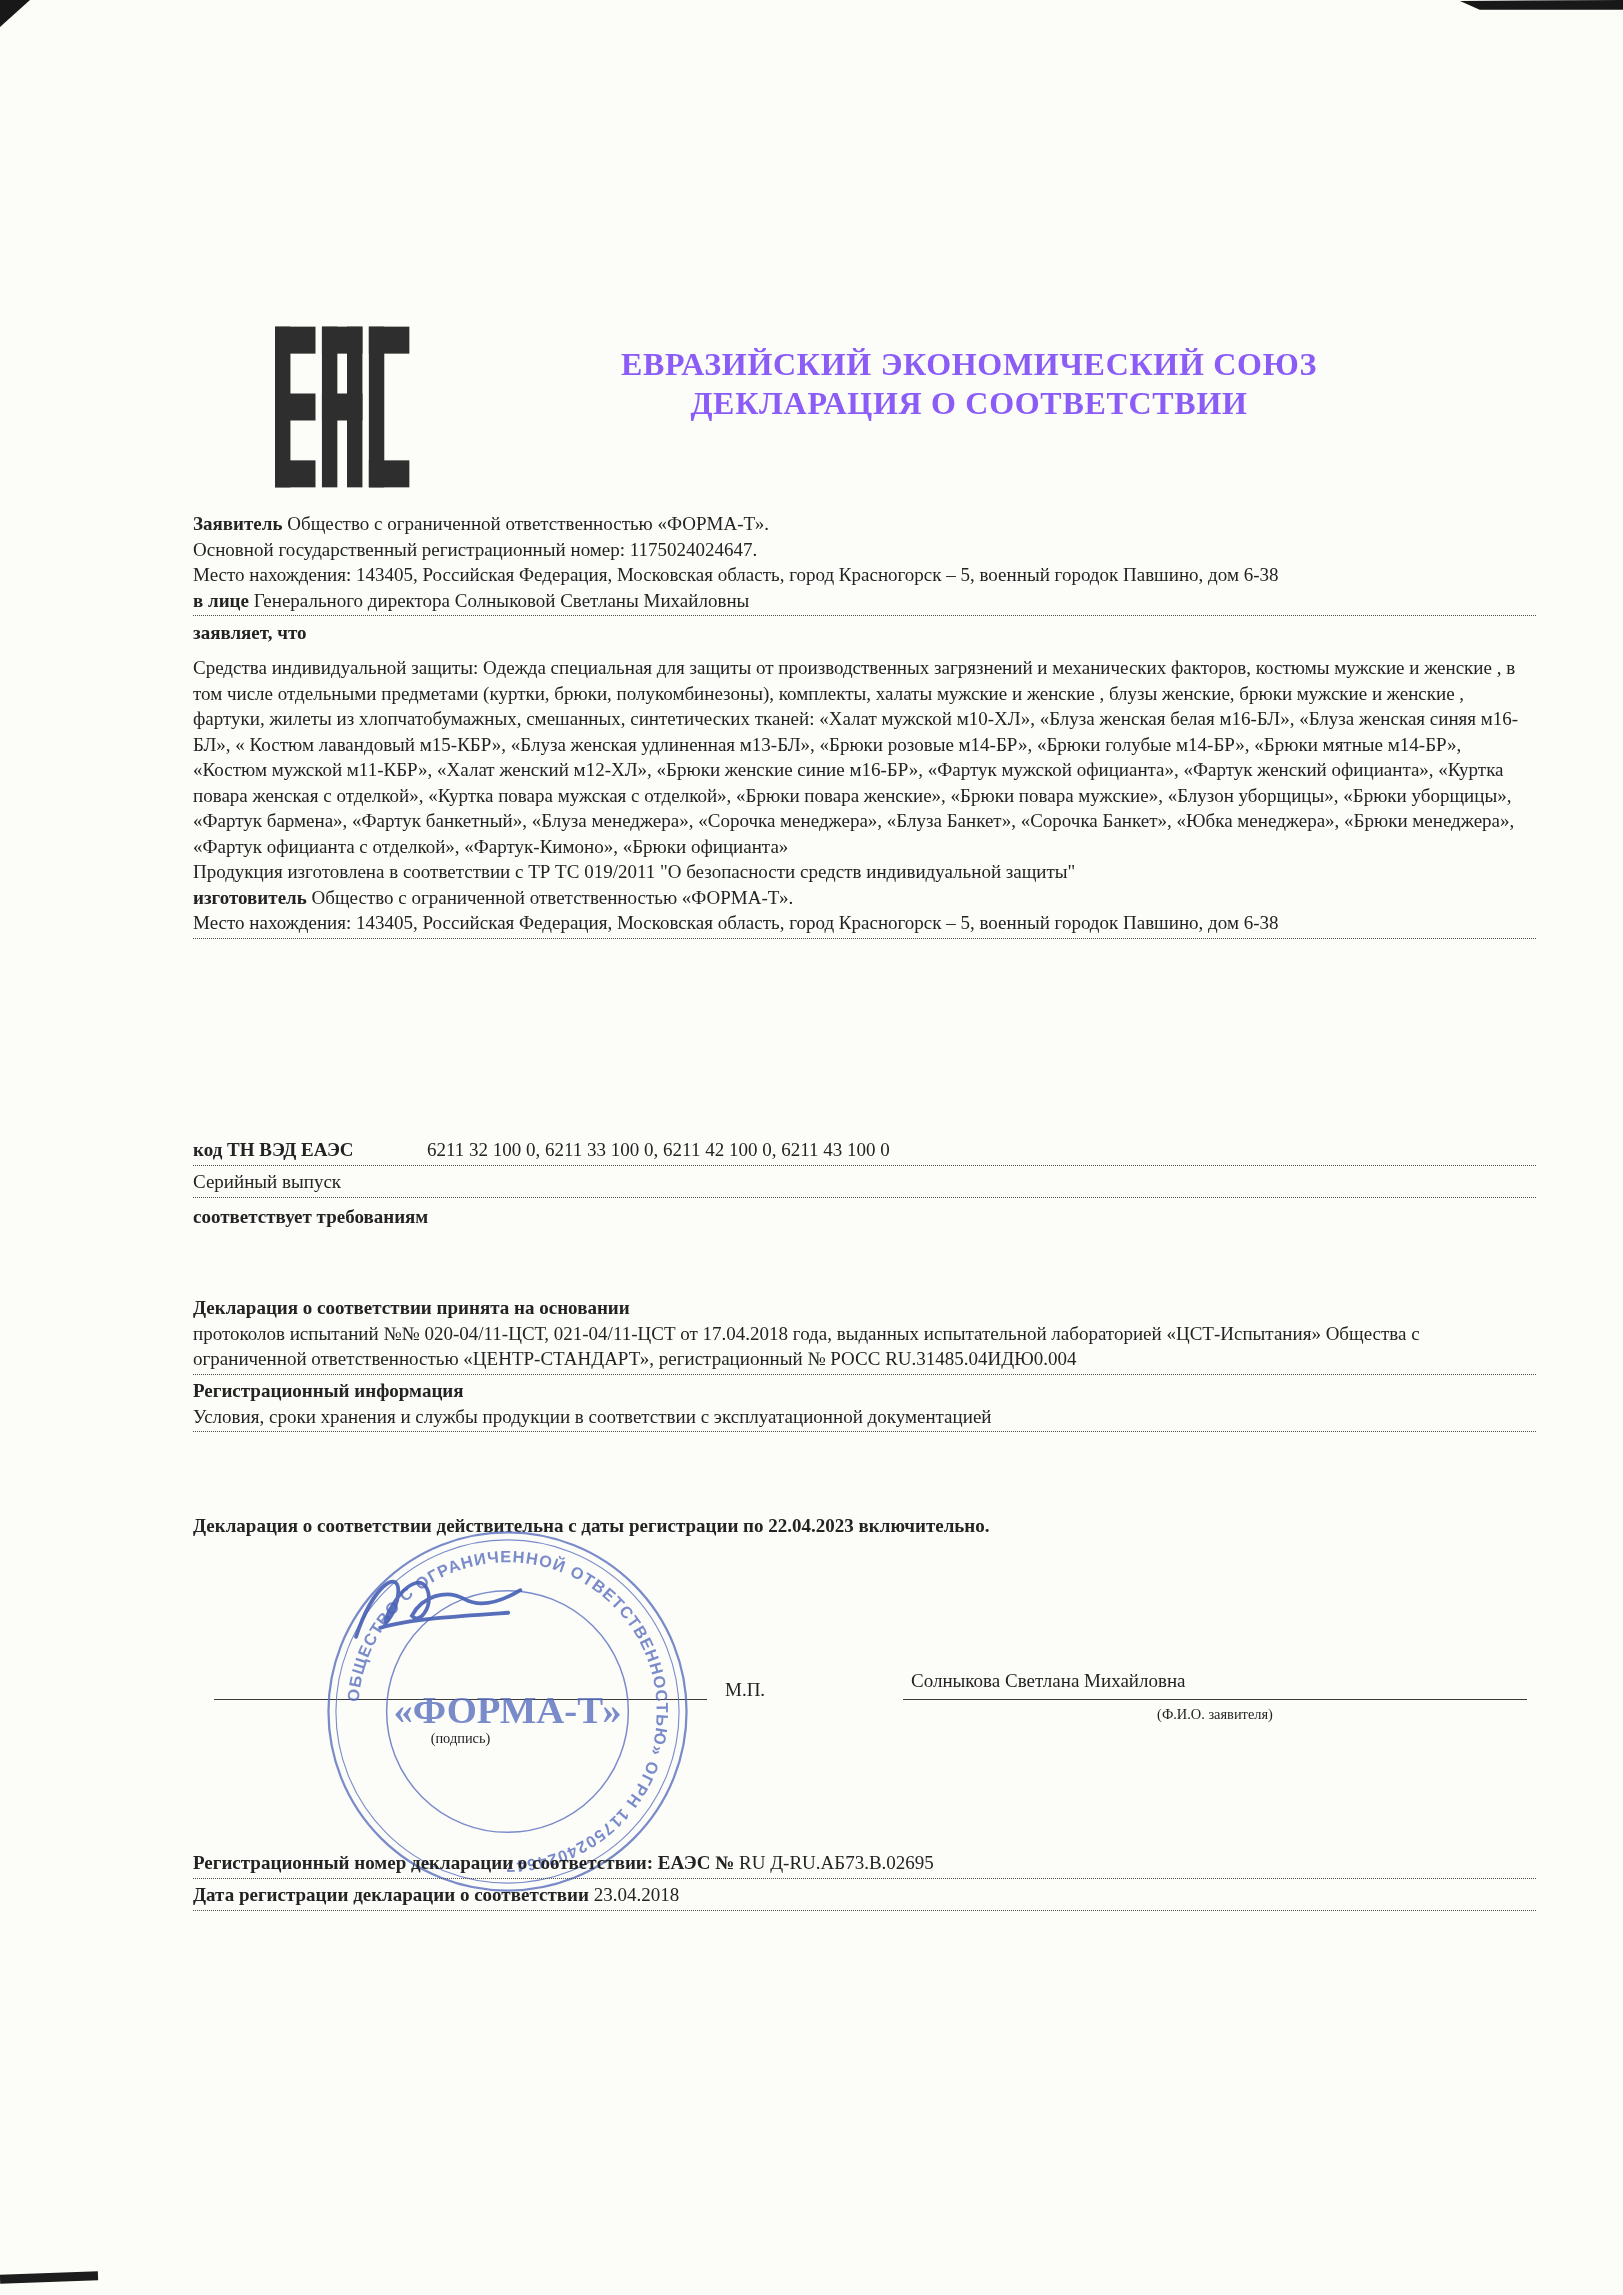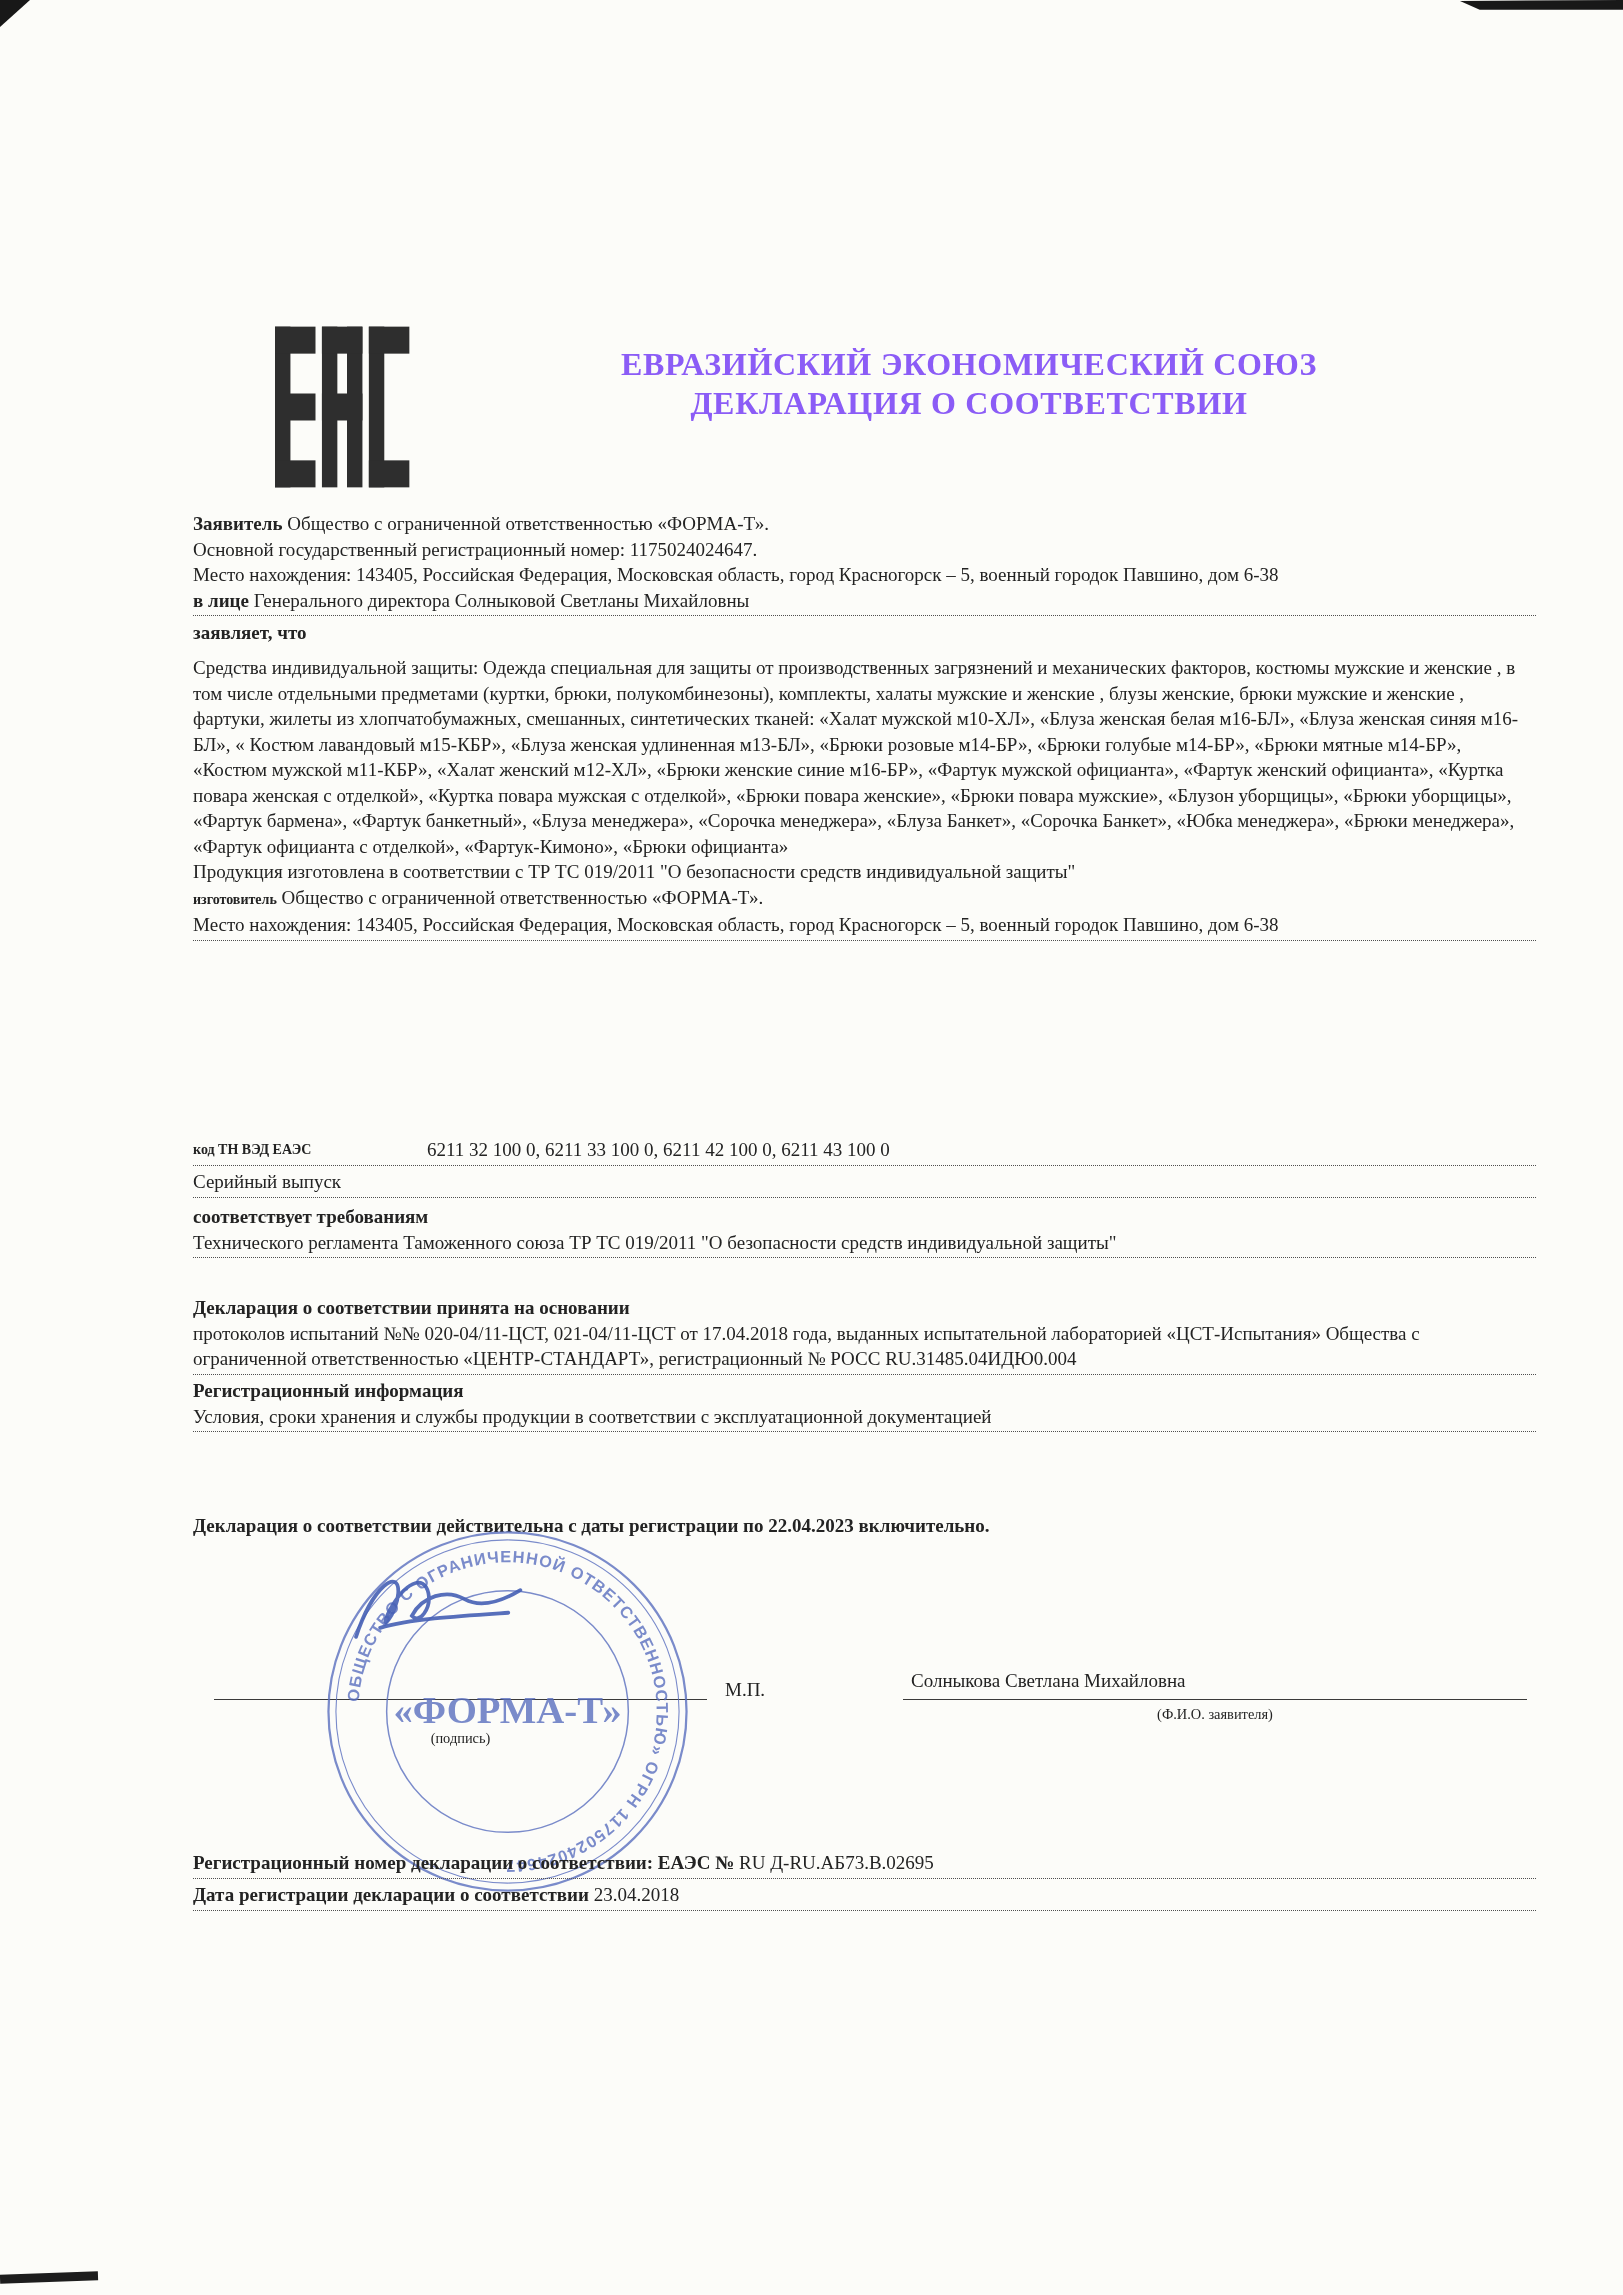--- a/index.html
+++ b/index.html
@@ -11,21 +11,21 @@
   .artifact-tr{position:absolute;right:0;top:0;width:164px;height:9.8px;background:#181818;clip-path:polygon(0 10%,100% 0,100% 100%,12% 100%);}
   .artifact-bl{position:absolute;left:0;top:2273px;width:98px;height:8.5px;background:#1d1d1d;transform:rotate(-2deg);}
 
   .eac-logo{position:absolute;left:275px;top:325px;width:135px;height:164px;}
 
   .title{position:absolute;left:550px;top:345px;width:838px;text-align:center;font-weight:bold;font-size:32px;line-height:39px;letter-spacing:0.7px;color:#8b5cf6;}
 
   .block{position:absolute;left:193px;width:1343px;}
   .t{font-size:19px;line-height:25.5px;}
   .b{font-weight:bold;}
-  .small{font-size:14px;}
+  .small{font-size:19px;}
   .dotted{border-bottom:1.3px dotted #4f4f4f;padding-bottom:2px;margin-bottom:3.9px;}
   .row{display:flex;align-items:flex-end;}
   .label-col{flex:0 0 234px;}
 
   .pos-applicant{top:511px;}
   .pos-product{top:655px;}
   .pos-codes{top:1137px;}
   .pos-compliance{top:1204px;}
   .pos-basis{top:1295px;}
   .pos-validity{top:1513px;}
@@ -102,21 +102,20 @@
   <div class="block pos-codes">
     <div class="t dotted row">
       <span class="b small label-col">код ТН ВЭД ЕАЭС</span>
       <span>6211 32 100 0, 6211 33 100 0, 6211 42 100 0, 6211 43 100 0</span>
     </div>
     <div class="t dotted">Серийный выпуск</div>
   </div>
 
   <div class="block pos-compliance">
     <div class="t b">соответствует требованиям</div>
-    <div class="t dotted">Технического регламента Таможенного союза ТР ТС 019/2011 "О безопасности средств индивидуальной защиты"</div>
   </div>
 
   <div class="block pos-basis">
     <div class="t b">Декларация о соответствии принята на основании</div>
     <div class="t dotted">протоколов испытаний  №№ 020-04/11-ЦСТ, 021-04/11-ЦСТ от 17.04.2018  года, выданных испытательной лабораторией «ЦСТ-Испытания» Общества с ограниченной ответственностью «ЦЕНТР-СТАНДАРТ», регистрационный № РОСС RU.31485.04ИДЮ0.004</div>
     <div class="t b">Регистрационный информация</div>
     <div class="t dotted">Условия, сроки хранения и службы продукции в соответствии с эксплуатационной документацией</div>
   </div>
 
   <div class="block pos-validity t b">Декларация о соответствии действительна с даты регистрации по 22.04.2023 включительно.</div>

